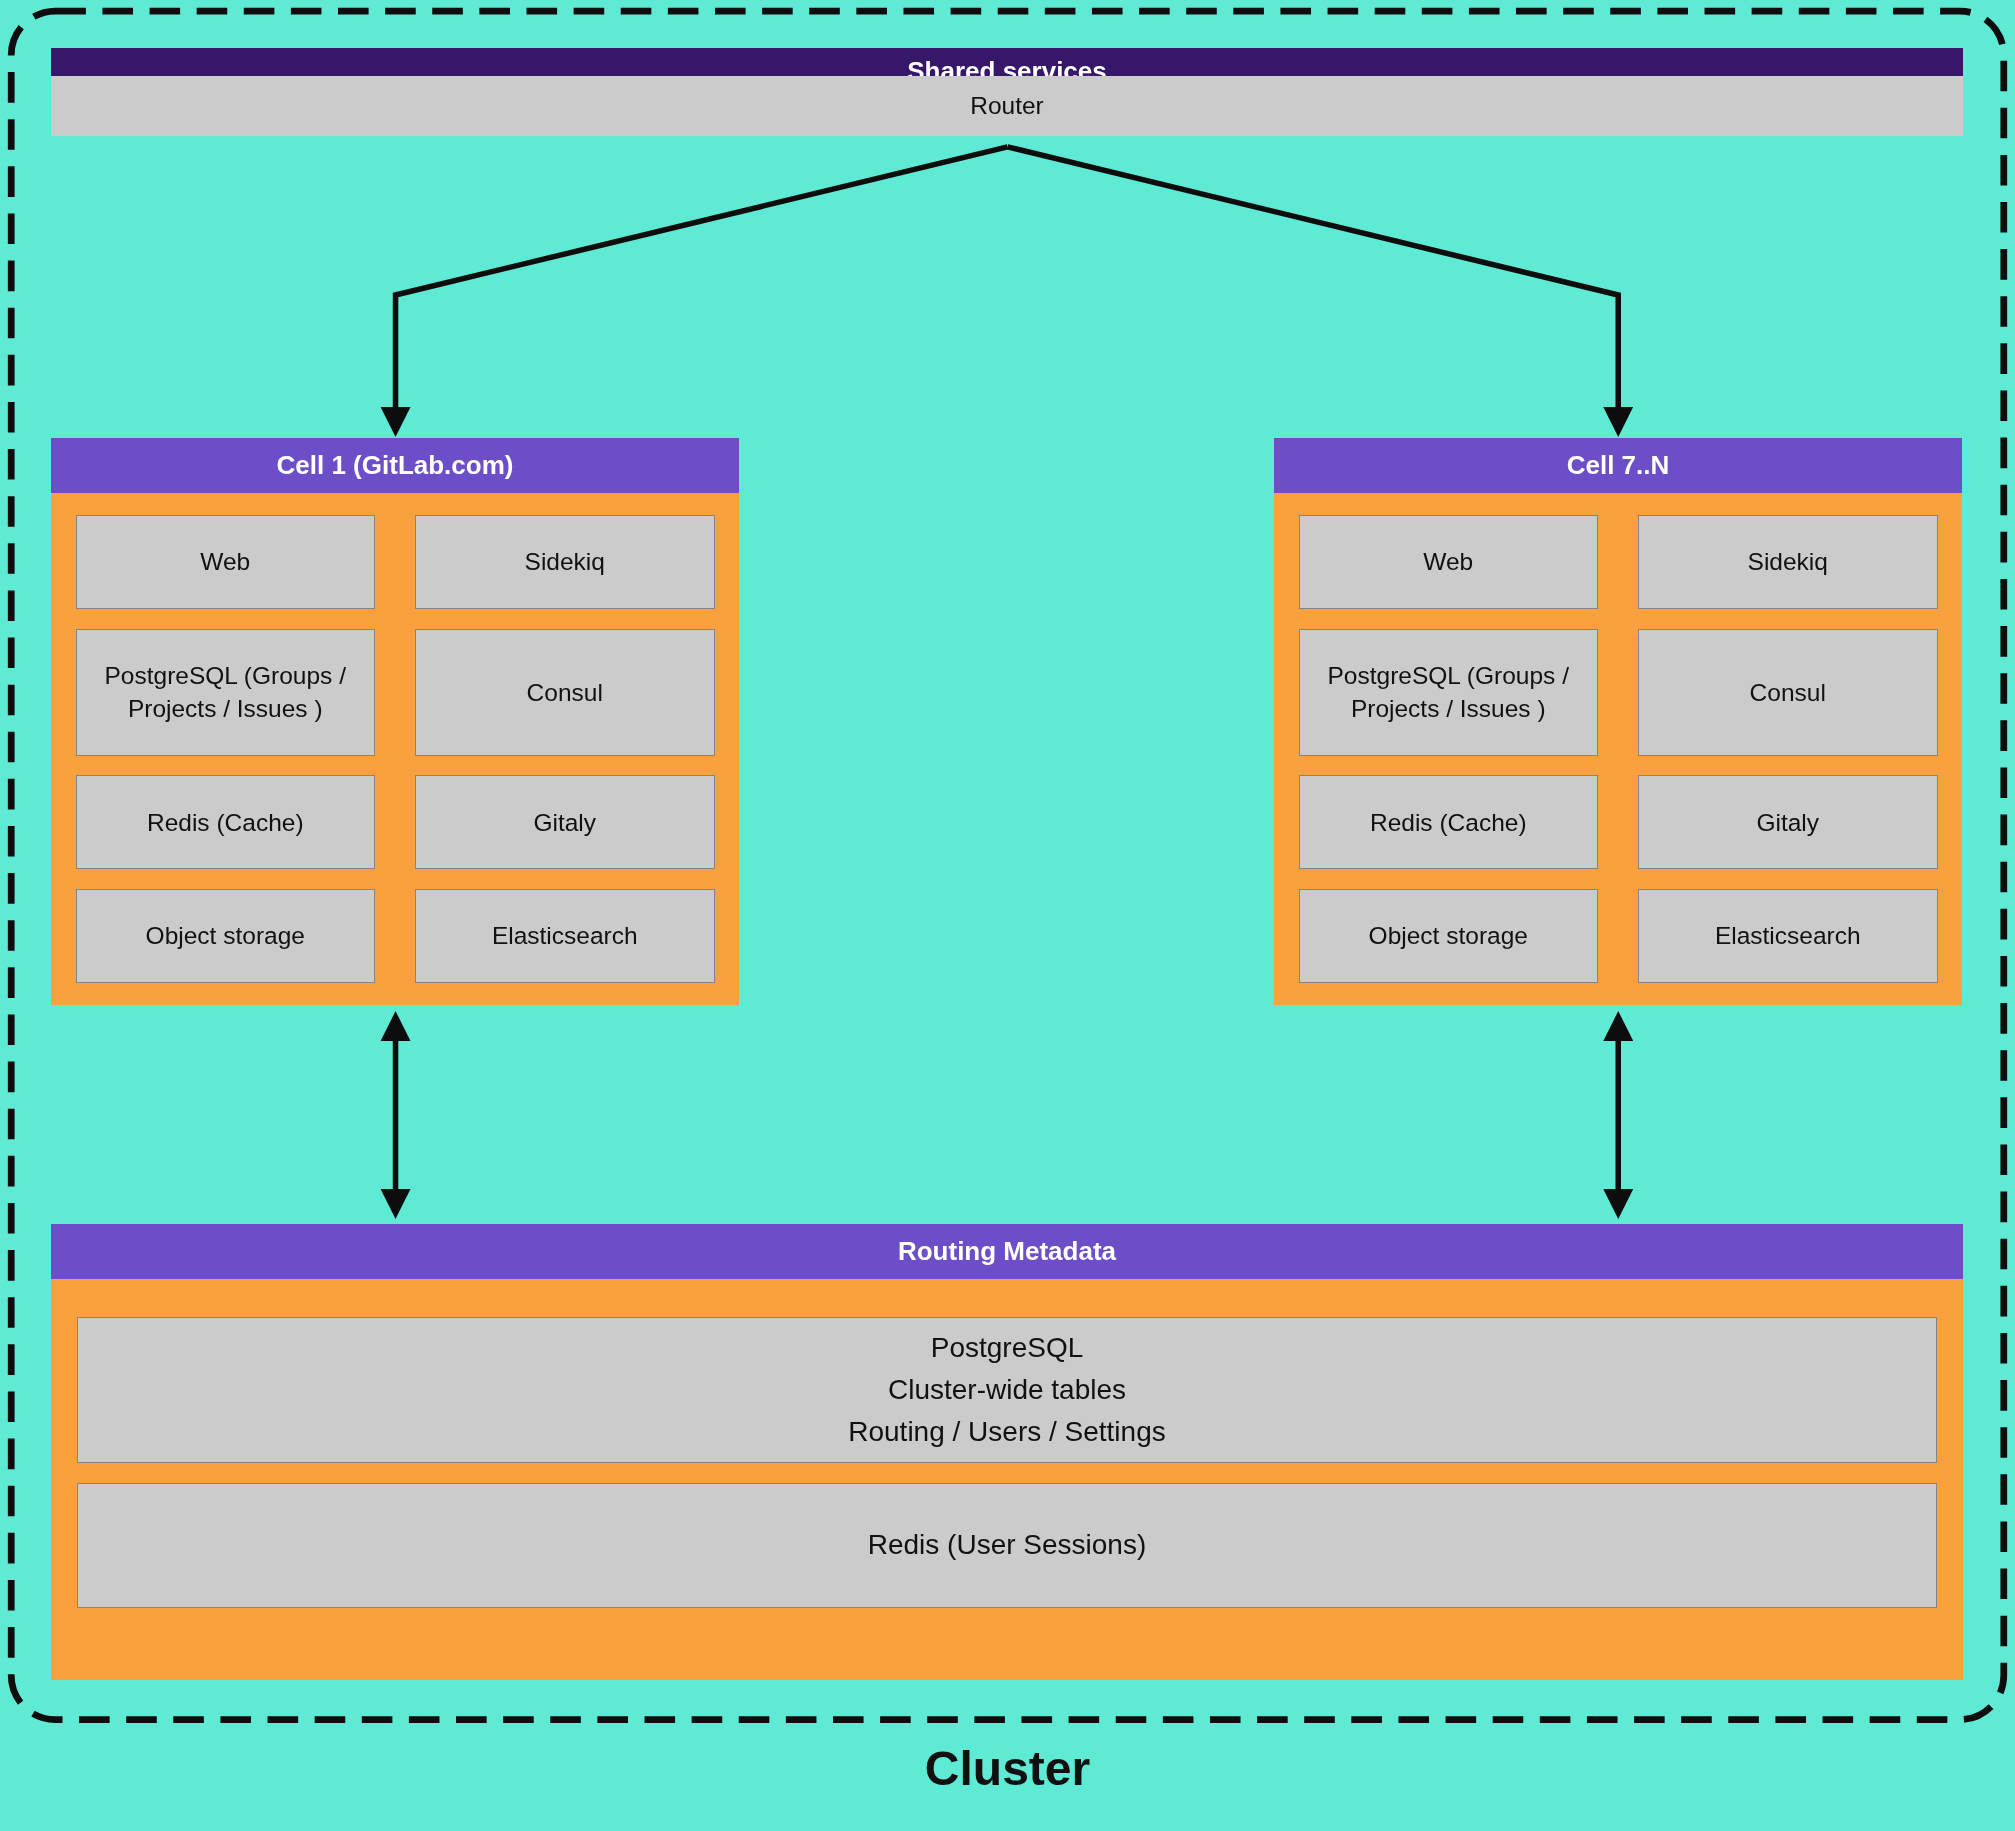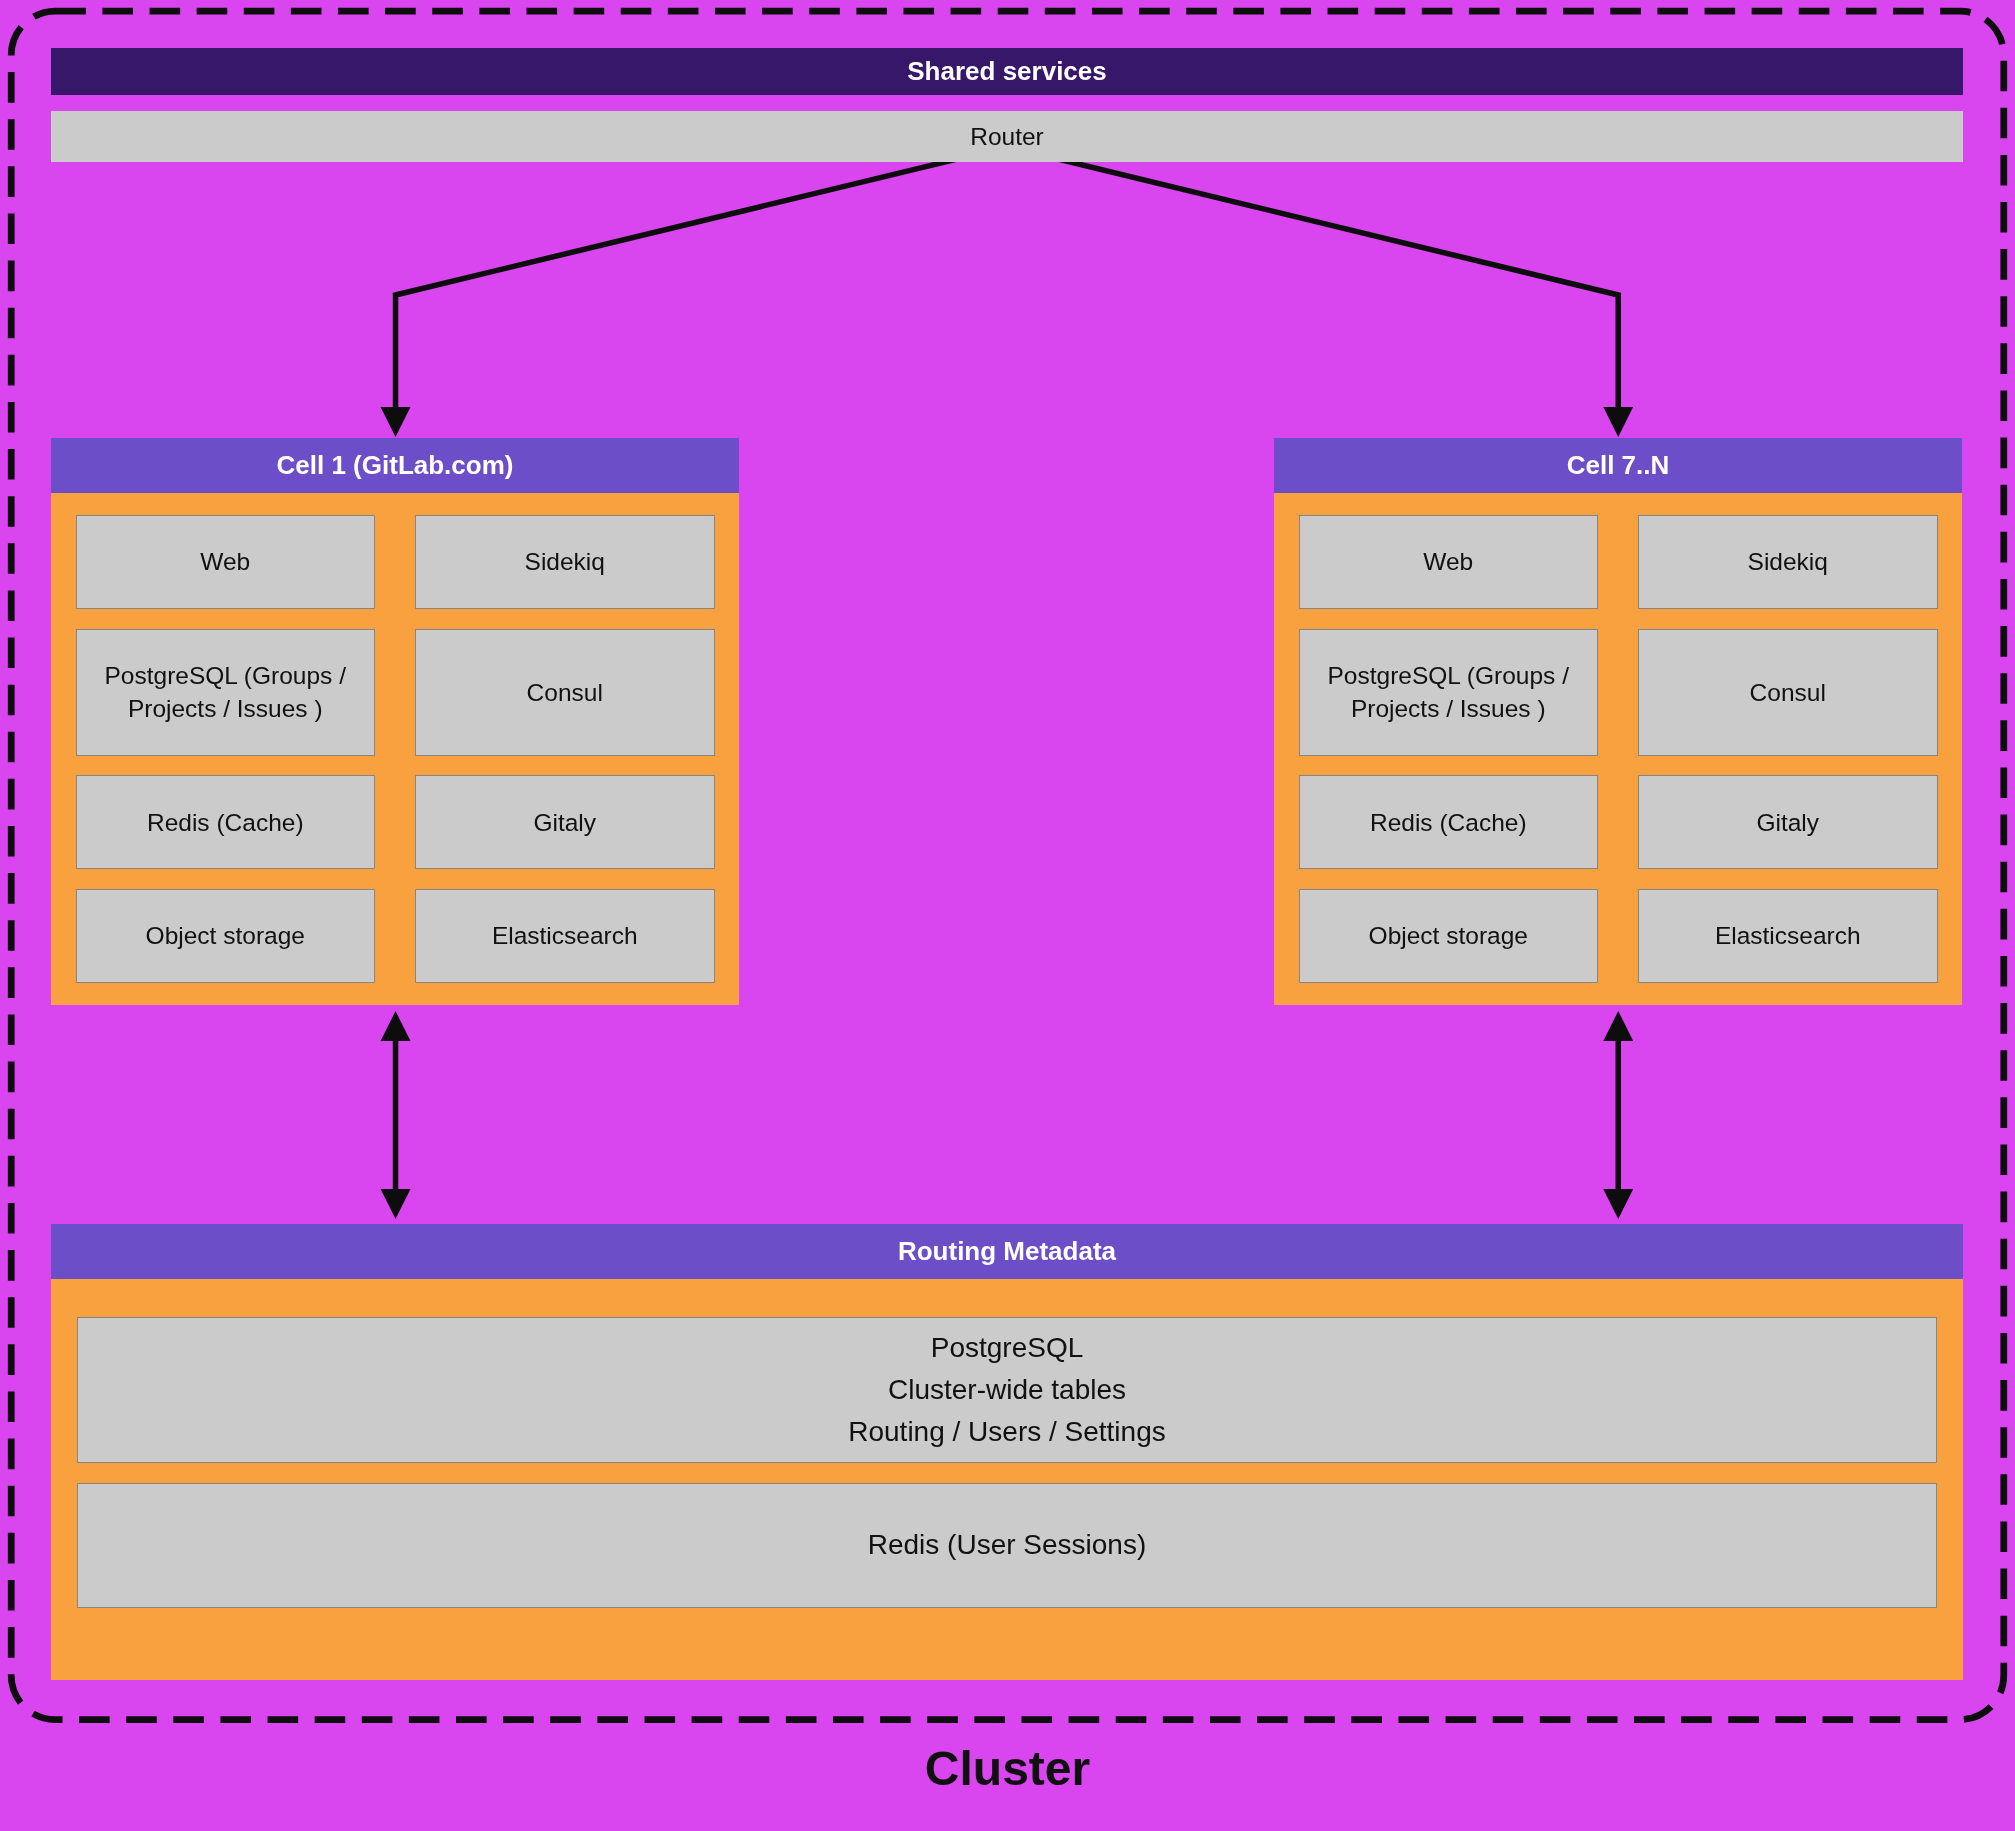--- a/index.html
+++ b/index.html
@@ -1,20 +1,20 @@
 <!DOCTYPE html>
 <html style="font-size:9.8px"><head>
 <meta charset="utf-8">
 <style>
   html, body { margin: 0; padding: 0; background: #4b7b57; }
   .page {
     position: relative;
     width: 2015px;
     height: 1831px;
-    background: #d946ef;
+    background: #5eead4;
     font-family: "Liberation Sans", sans-serif;
     overflow: hidden;
   }
   .arrow-layer {
     position: absolute;
     left: 0; top: 0;
     width: 2015px; height: 1831px;
     pointer-events: none;
   }
   .bar {
@@ -27,21 +27,21 @@
     box-sizing: border-box;
   }
   .shared-header {
     top: 48px; height: 47px;
     background: #371769;
     color: #ffffff;
     font-size: 26px;
     font-weight: 600;
   }
   .router {
-    top: 111px; height: 51px;
+    top: 76px; height: 60px;
     background: #cbcbcb;
     color: #111111;
     font-size: 24.5px;
   }
   .cell {
     position: absolute;
     top: 438px;
     width: 688px;
     height: 567px;
   }

